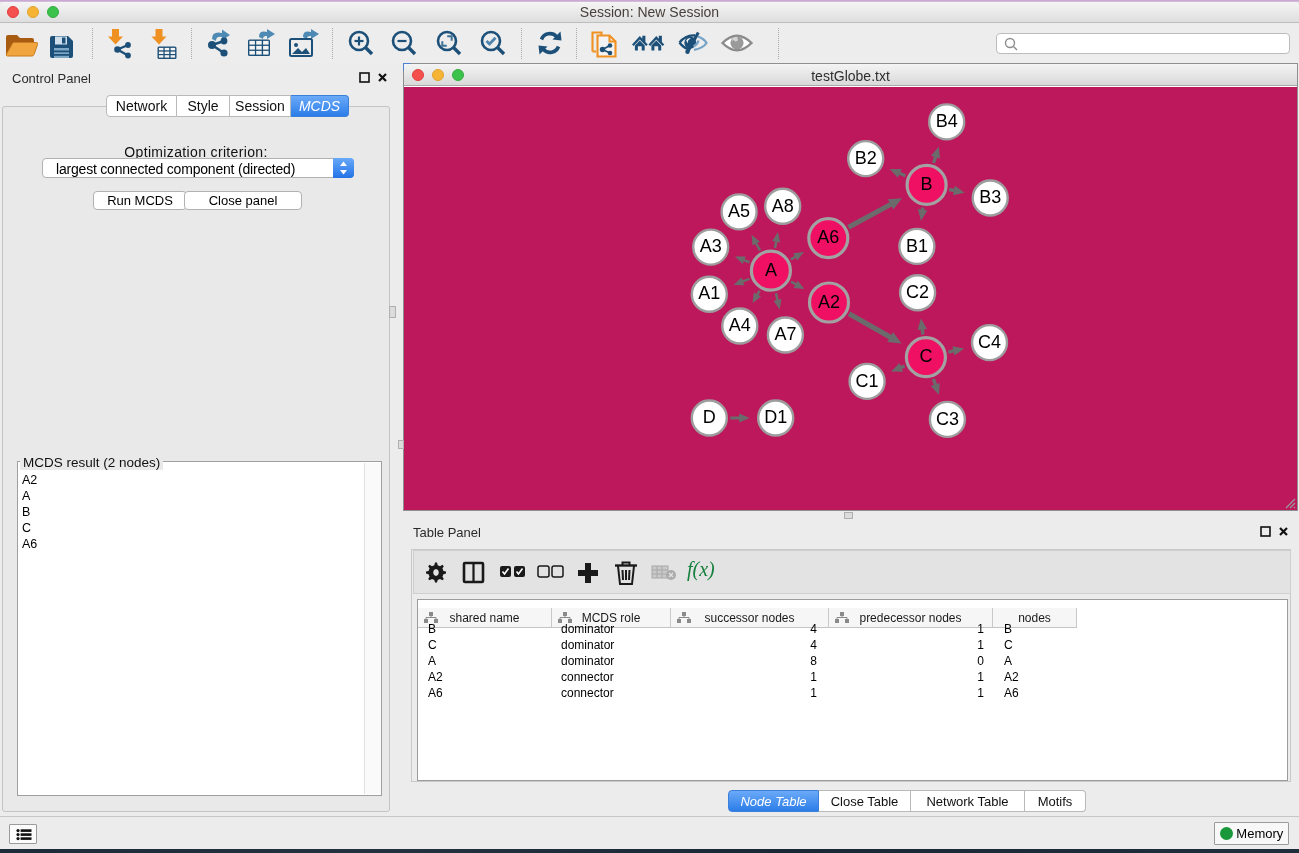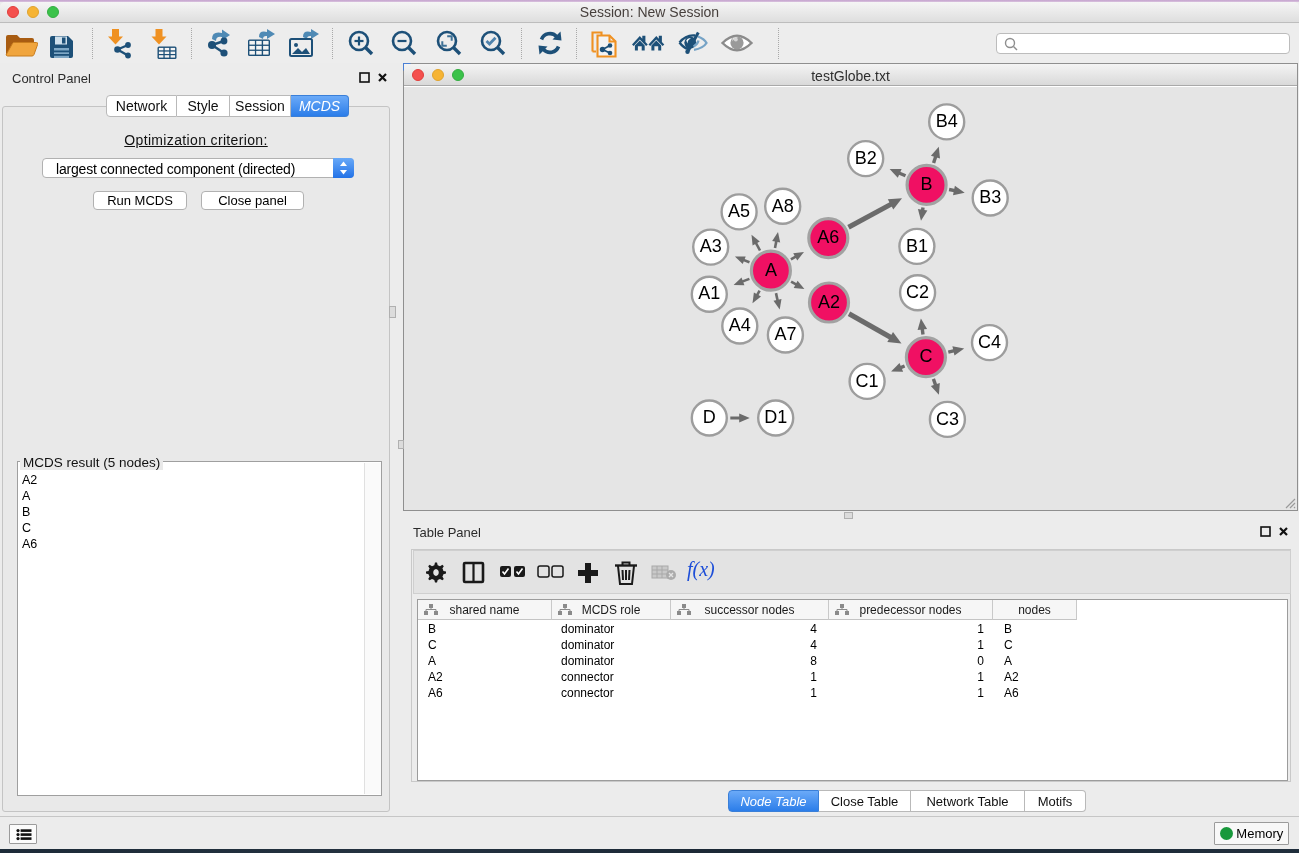--- a/index.html
+++ b/index.html
@@ -27,52 +27,52 @@
 #cp-box { left:2px; top:106px; width:388px; height:706px; background:#e9e9e9;
   border:1px solid #c4c4c4; border-radius:3px; }
 .seg { position:absolute; display:flex; font-size:13px; }
 #cp-tabs { font-size:14px; }
 .seg > div { background:#fff; border:1px solid #b9b9b9; border-left:none;
   height:22px; line-height:21px; text-align:center; color:#111; }
 .seg > div:first-child { border-left:1px solid #b9b9b9; border-radius:4px 0 0 4px;margin-left:28px; }
 .seg > div:last-child { border-radius:0 4px 4px 0; }
 .seg > div.sel { background:linear-gradient(#6baaf8,#2b7de9); color:#fff; border-color:#3a7fd8;font-style:italic; }
 #cp-tabs { left:78px; top:95px; }
-#opt-label { left:0px; top:132px; width:392px; text-align:center; font-size:14px; letter-spacing:0.35px; color:#111;text-decoration:underline; }
+#opt-label { left:0px; top:144px; width:392px; text-align:center; font-size:14px; letter-spacing:0.35px; color:#111;text-decoration:underline; }
 #dropdown { left:42px; top:158px; width:312px; height:20px; background:#fff;
   border:1px solid #b1b1b1; border-radius:4px; font-size:14px; letter-spacing:-0.2px; color:#000; }
 #dd-text { left:13px; top:2px; position:absolute; }
 #dd-btn { position:absolute; right:-1px; top:-1px; width:21px; height:20px;
   background:linear-gradient(#68a9f8,#2272e7); border-radius:0 4px 4px 0; }
 .btn { position:absolute; height:19px; background:#fff; border:1px solid #b1b1b1;
   border-radius:4px; font-size:13px; color:#000; text-align:center; line-height:17px; }
 #groupbox { left:17px; top:461px; width:365px; height:335px; border:1px solid #9f9f9f; background:#fff; }
 #gb-title { left:20px; top:455px; z-index:3; background:#e9e9e9; padding:0 3px; font-size:13.5px; color:#111; }
 #gb-list { left:18px; top:470px; width:345px; height:325px; background:#fff;
   font-size:12.5px; color:#000; padding:2px 0 0 4px; line-height:16.1px; }
 #gb-scroll { left:364px; top:463px; width:17px; height:331px; background:#fafafa;
   border-left:1px solid #e0e0e0; }
 
 
 #netwin { left:403px; top:63px; width:895px; height:448px; background:#fff;
   border:1px solid #8f8f8f;padding-left:35px; }
 #nw-titlebar { position:absolute; left:0; top:0; width:893px; height:22px;
   background:linear-gradient(#f4f4f4,#d9d9d9); border-bottom:1px solid #a9a9a9; }
 #nw-title { position:absolute; top:4px; width:100%; text-align:center; font-size:14px; color:#2e2e2e; }
-#nw-canvas { position:absolute; left:0; top:23px; width:893px; height:423px; background:#e5e5e5; }
+#nw-canvas { position:absolute; left:0; top:23px; width:893px; height:423px; background:#be185d; }
 
 
 #tp-title { left:413px; top:525px; font-size:13px; color:#2b2b2b; }
 #tp-box { left:411px; top:549px; width:880px; height:233px; background:#ececec;
   border:1px solid #c9c9c9; }
 #tp-toolbar { position:absolute; left:1px; top:0px; width:878px; height:44px;
   background:#e3e3e3; border:1px solid #cfcfcf; }
 #tbl { left:417px; top:599px; width:871px; height:182px; background:#fff;
   border:1px solid #9c9c9c; font-size:12px; }
-.th { position:absolute; top:0; height:20px; background:#f6f6f6;
+.th { position:absolute; top:8px; height:20px; background:#f6f6f6;
   border-right:1px solid #c9c9c9; border-bottom:1px solid #c4c4c4;
   text-align:center; line-height:20px; color:#1a1a1a; }
 .row { position:absolute; left:0; width:100%; height:16px; line-height:16px; color:#000; }
 .cell { position:absolute; }
 .num { text-align:right; }
 
 #bot-tabs { left:672px; top:790px;padding-left:28px; }
 #statusbar { left:0; top:816px; width:1299px; height:34px; background:#ececec;
   border-top:1px solid #c6c6c6; }
 #listbtn { left:9px; top:824px; width:28px; height:20px; background:#fbfbfb;
@@ -257,23 +257,23 @@
 </div>
 <div class="abs" id="opt-label">Optimization criterion:</div>
 <div class="abs" id="dropdown">
   <span id="dd-text">largest connected component (directed)</span>
   <div id="dd-btn"><svg width="21" height="20">
         <path d="M10.5 3.5 L14 8 L7 8 Z" fill="#fff"></path>
         <path d="M10.5 16.5 L14 12 L7 12 Z" fill="#fff"></path>
       </svg></div>
 </div>
 <div class="btn" style="left:93px;top:191px;width:94px">Run MCDS</div>
-<div class="btn" style="left:201px;top:191px;width:103px">Close panel</div>
+<div class="btn" style="left:184px;top:191px;width:118px">Close panel</div>
 <div class="abs" id="groupbox"></div>
-<div class="abs" id="gb-title">MCDS result (5 nodes)</div>
+<div class="abs" id="gb-title">MCDS result (2 nodes)</div>
 <div class="abs" id="gb-list">A2<br>A<br>B<br>C<br>A6</div>
 <div class="abs" id="gb-scroll"></div>
 
 <div class="abs" id="netwin">
   <svg style="position:absolute;left:-1px;top:-1px" width="8" height="8">
       <path d="M0 8 L0 0 L8 0 L5 3 L3 3 L3 5 Z" fill="#4a7fd4"></path>
     </svg>
   <div id="nw-titlebar">
     <div class="tl" style="left:8px;top:5px;background:#f4504e;border:1px solid #e13e3c;"></div>
     <div class="tl" style="left:28px;top:5px;background:#f6b434;border:1px solid #e0a32e;"></div>
@@ -412,21 +412,21 @@
         <g stroke="#a9a9a9" fill="none">
           <rect x="1" y="1" width="16" height="12" fill="#c9c9c9" stroke="#a9a9a9"></rect>
           <line x1="1" y1="5" x2="17" y2="5"></line>
           <line x1="1" y1="9" x2="17" y2="9"></line>
           <line x1="6" y1="1" x2="6" y2="13"></line>
           <line x1="11" y1="1" x2="11" y2="13"></line>
         </g>
         <circle cx="20" cy="10" r="5" fill="#ababab"></circle>
         <path d="M18 8 L22 12 M22 8 L18 12" stroke="#e3e3e3" stroke-width="1.4"></path>
       </svg>
-<div style="position:absolute;left:273px;top:7px;font-family:'Liberation Serif',serif;font-style:italic;font-size:20px;color:#1d4ed8;">f(x)</div>
+<div style="position:absolute;left:273px;top:7px;font-family:'Liberation Serif',serif;font-style:italic;font-size:20px;color:#15803d;">f(x)</div>
     </div>
 </div>
 <div class="abs" id="tbl">
   <div class="th" style="left:0px;width:134px"><svg style="position:absolute;left:6px;top:4px" width="14" height="12">
         <g fill="#8a8a8a">
           <rect x="5" y="0" width="4" height="4"></rect>
           <rect x="0" y="7" width="4" height="4"></rect>
           <rect x="10" y="7" width="4" height="4"></rect>
         </g>
         <path d="M7 4 L7 6 M2 7 L2 5.5 L12 5.5 L12 7" stroke="#8a8a8a" fill="none"></path>

